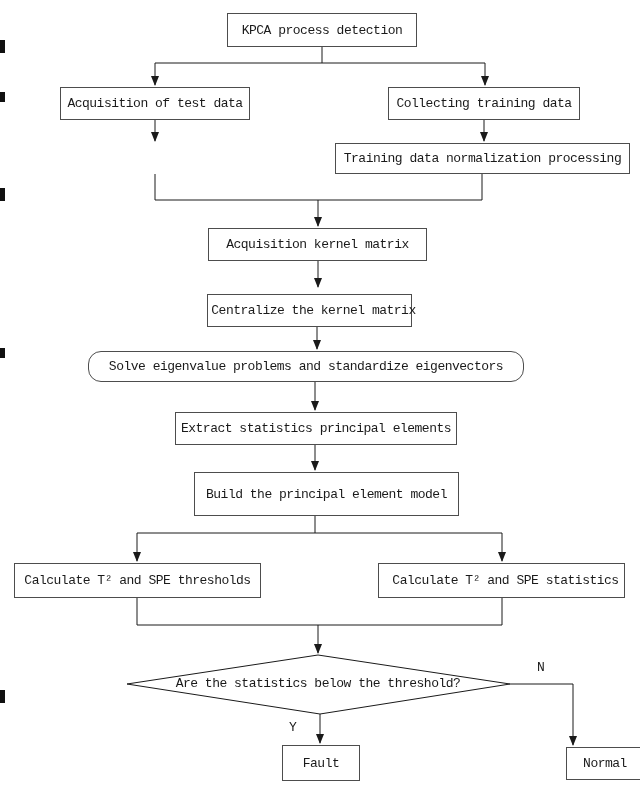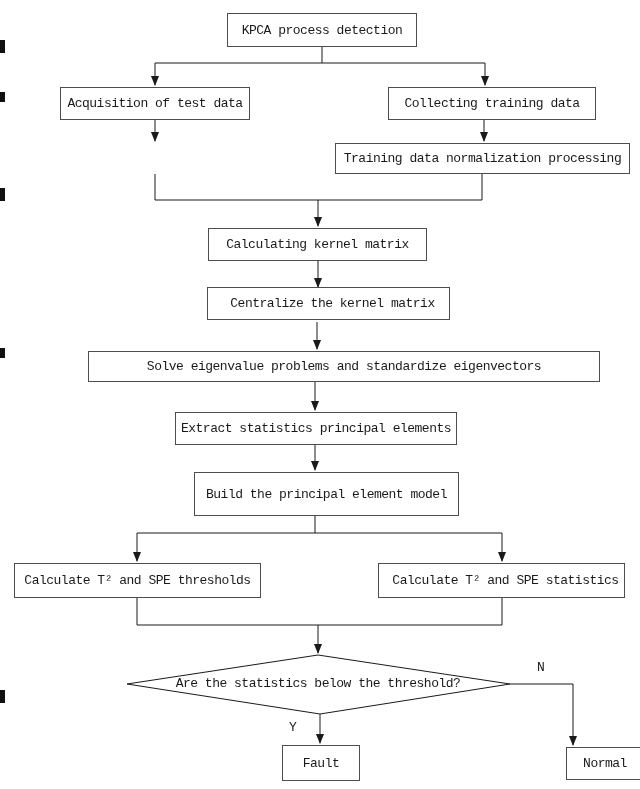--- a/index.html
+++ b/index.html
@@ -40,26 +40,26 @@
     text-align: center;
     font-size: 13px;
     letter-spacing: -0.5px;
     white-space: nowrap;
     line-height: 1;
   }
   .artifact { position: absolute; left: 0; width: 5px; background: #111111; }
   
   .n-kpca        { left:227px; top:13px;  width:190px; height:34px; }
   .n-acq         { left:60px;  top:87px;  width:190px; height:33px; }
-  .n-collect     { left:388px; top:87px;  width:208px; height:33px; }
+  .n-collect     { left:388px; top:87px;  width:192px; height:33px; }
   .n-testnorm    { left:6px;   top:143px; width:299px; height:31px; }
   .n-trainnorm   { left:335px; top:143px; width:295px; height:31px; }
   .n-calckernel  { left:208px; top:228px; width:219px; height:33px; }
-  .n-centralize  { left:207px; top:287px; width:243px; height:33px;padding-left:8px; }
-  .n-solve       { left:88px;  top:351px; width:512px; height:31px; }
+  .n-centralize  { left:207px; top:294px; width:205px; height:33px;padding-left:8px; }
+  .n-solve       { left:88px;  top:351px; width:436px; height:31px;border-radius:13px; }
   .n-extract     { left:175px; top:412px; width:282px; height:33px; }
   .n-build       { left:194px; top:472px; width:265px; height:44px;font-family:Liberation Mono, monospace; }
   .n-thresholds  { left:14px;  top:563px; width:247px; height:35px; }
   .n-statistics  { left:378px; top:563px; width:247px; height:35px;padding-left:8px; }
   .n-fault       { left:282px; top:745px; width:78px;  height:36px; }
   .n-normal      { left:534px; top:747px; width:78px;  height:33px;margin-left:32px; }
   .lbl-y { left:289px; top:721px; }
   .lbl-n { left:537px; top:661px; }
   .art-1 { top:40px;  height:13px; }
   .art-2 { top:92px;  height:10px; }
@@ -104,21 +104,21 @@
       <path d="M573 684 V745"></path>
     </g>
 
     <polygon points="318,655 510,684 320,714 127,684" fill="#ffffff" stroke="#1a1a1a" stroke-width="1"></polygon>
   </svg>
 
   <div class="box n-acq">Acquisition of test data</div>
   <div class="box n-kpca">KPCA process detection</div>
   <div class="box n-collect">Collecting training data</div>
   <div class="box n-trainnorm">Training data normalization processing</div>
-  <div class="box n-calckernel">Calculating kernel matrix</div>
+  <div class="box n-calckernel">Acquisition kernel matrix</div>
   <div class="box n-centralize">Centralize the kernel matrix</div>
   <div class="box n-solve">Solve eigenvalue problems and standardize eigenvectors</div>
   <div class="box n-extract">Extract statistics principal elements</div>
   <div class="box n-build">Build the principal element model</div>
   <div class="box n-thresholds">Calculate T² and SPE thresholds</div>
   <div class="box n-statistics">Calculate T² and SPE statistics</div>
   <div class="box n-fault">Fault</div>
   <div class="box n-normal">Normal</div>
 
   <div class="diamond-label">Are the statistics below the threshold?</div>

